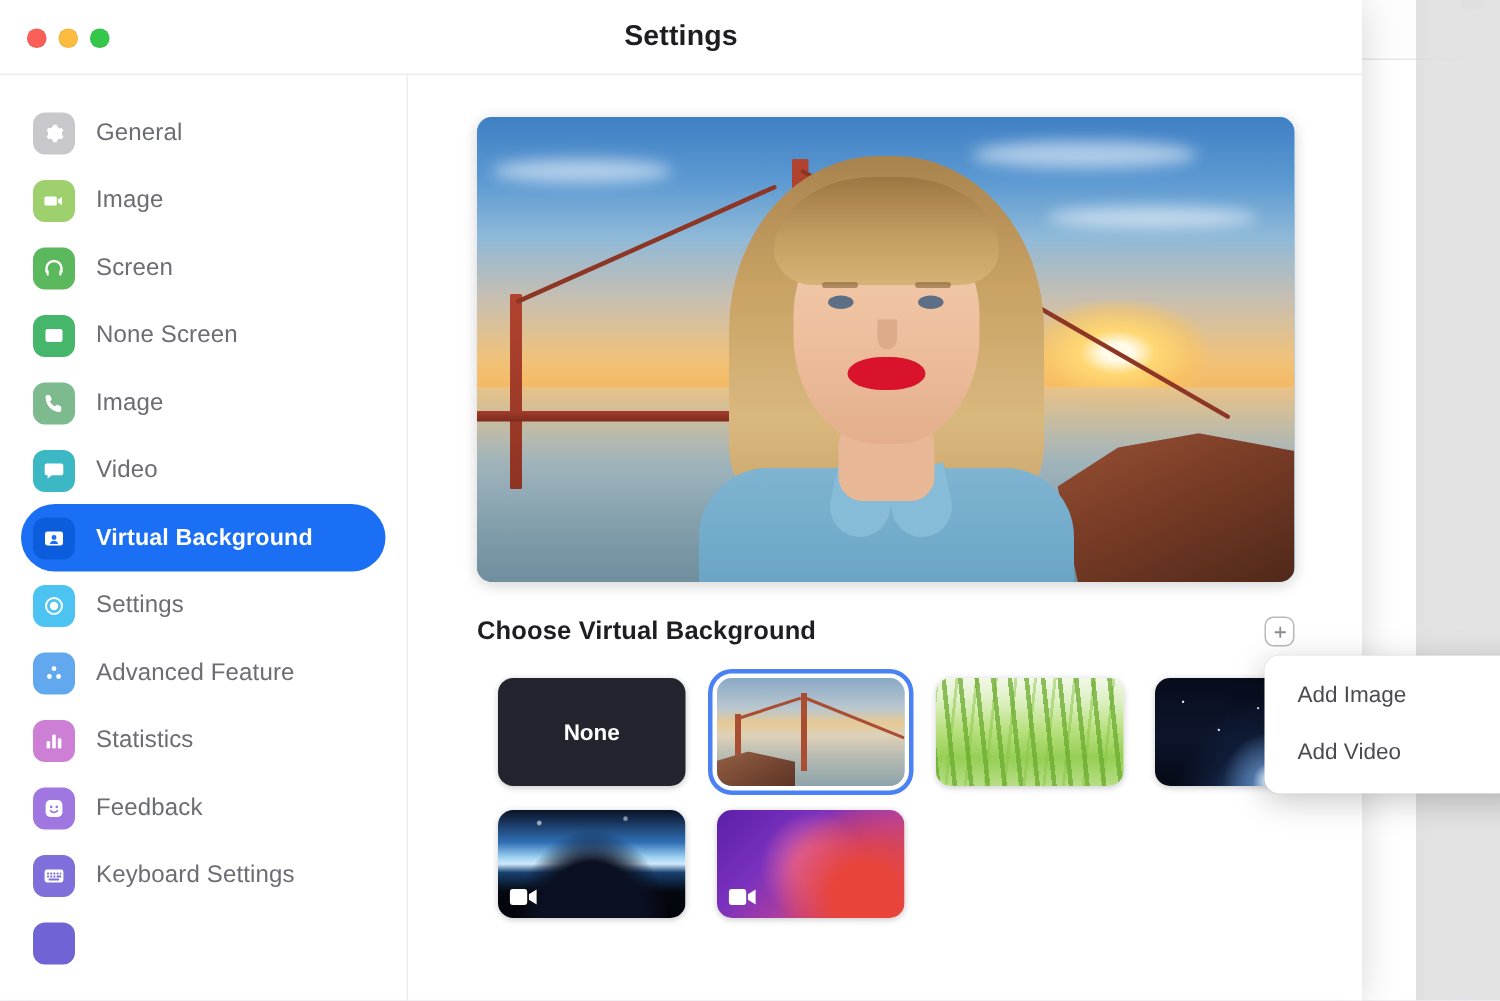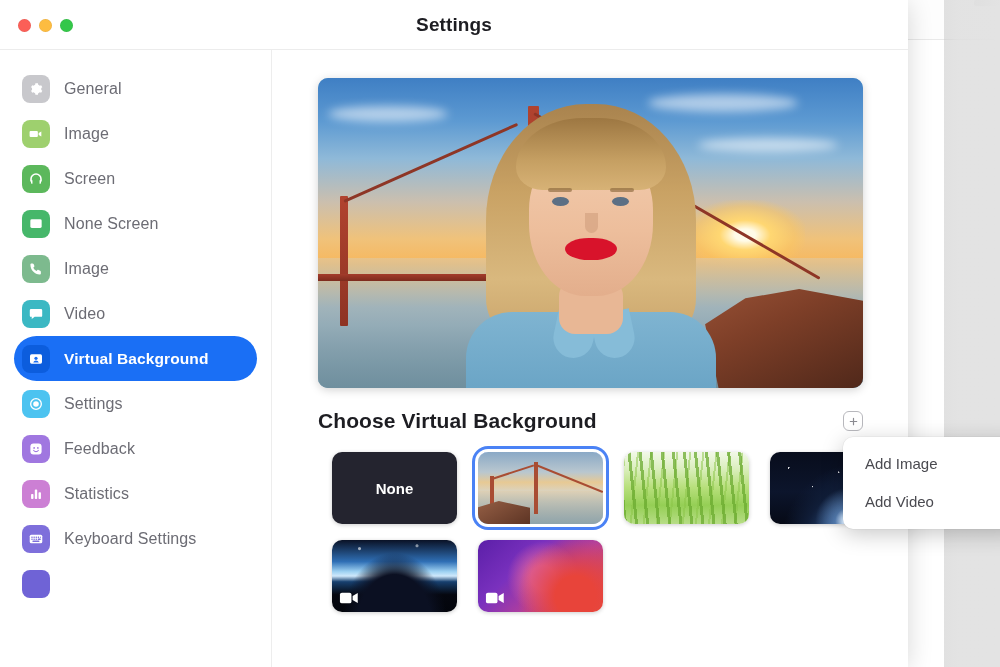--- a/index.html
+++ b/index.html
@@ -170,21 +170,21 @@
   .pv-brow.r { left: 164px; bottom: 196px; }
   .pv-nose { position: absolute; left: 139px; bottom: 155px; width: 13px; height: 20px; border-radius: 0 0 8px 8px; background: rgba(208,158,125,.6); }
   .pv-lips { position: absolute; left: 50%; bottom: 128px; transform: translateX(-50%); width: 52px; height: 22px; background: #d8132b; border-radius: 26px/12px; }
   .pv-teeth { position: absolute; left: 50%; bottom: 134px; transform: translateX(-50%); width: 40px; height: 9px; background: #fff; border-radius: 4px; }
 
   
   .choose-row {
     position: absolute; left: 46px; top: 358px; width: 545px; height: 26px;
     display: flex; align-items: center; justify-content: space-between;
   }
-  .choose-title { font-size: 21px; font-weight: bold; color: #1d1d22; letter-spacing: .1px; }
+  .choose-title { font-size: 17px; font-weight: bold; color: #1d1d22; letter-spacing: .1px; }
   .add-btn {
     width: 20px; height: 20px; border: 1.3px solid #b8b8bd; border-radius: 6px;
     display: flex; align-items: center; justify-content: center; color: #8b8b91;
     background: #fff; cursor: default;
   }
   .add-btn svg { width: 11px; height: 11px; display: block; }
 
   .thumbs {
     position: absolute; left: 60px; top: 402px; width: 600px;
     display: flex; flex-wrap: wrap; gap: 16px 21px;
@@ -380,42 +380,52 @@
       <div class="nav-item">
         <span class="nav-ico" style="background:#4cc3f0">
           <svg viewBox="0 0 24 24" fill="none">
               <circle cx="12" cy="12" r="8" stroke="currentColor" stroke-width="2"></circle>
               <circle cx="12" cy="12" r="4.2" fill="currentColor"></circle>
             </svg>
         </span>
         <span class="nav-label">Settings</span>
       </div>
 
+      <div class="nav-item">
+        <span class="nav-ico" style="background:#62a8ee">
+          <svg viewBox="0 0 24 24" fill="currentColor">
+              <circle cx="12" cy="7.2" r="2.4"></circle>
+              <circle cx="7.4" cy="15" r="2.4"></circle>
+              <circle cx="16.6" cy="15" r="2.4"></circle>
+            </svg>
+        </span>
+        <span class="nav-label">Advanced Feature</span>
+      </div>
+
+      <div class="nav-item">
+        <span class="nav-ico" style="background:#cc7fd4">
+          <svg viewBox="0 0 24 24" fill="currentColor">
+              <rect x="4.6" y="12" width="3.6" height="7.4" rx="1.2"></rect>
+              <rect x="10.2" y="5.4" width="3.6" height="14" rx="1.2"></rect>
+              <rect x="15.8" y="9.2" width="3.6" height="10.2" rx="1.2"></rect>
+            </svg>
+        </span>
+        <span class="nav-label">Statistics</span>
+      </div>
 
       <div class="nav-item">
         <span class="nav-ico" style="background:#a077e0">
           <svg viewBox="0 0 24 24" fill="currentColor">
               <rect x="3.6" y="3.6" width="16.8" height="16.8" rx="4.6"></rect>
               <circle cx="9.2" cy="10.4" r="1.3" fill="#a077e0"></circle>
               <circle cx="14.8" cy="10.4" r="1.3" fill="#a077e0"></circle>
               <path d="M8.6 14.2a4.2 4.2 0 0 0 6.8 0" stroke="#a077e0" stroke-width="1.7" fill="none" stroke-linecap="round"></path>
             </svg>
         </span>
         <span class="nav-label">Feedback</span>
-      </div>
-
-      <div class="nav-item">
-        <span class="nav-ico" style="background:#cc7fd4">
-          <svg viewBox="0 0 24 24" fill="currentColor">
-              <rect x="4.6" y="12" width="3.6" height="7.4" rx="1.2"></rect>
-              <rect x="10.2" y="5.4" width="3.6" height="14" rx="1.2"></rect>
-              <rect x="15.8" y="9.2" width="3.6" height="10.2" rx="1.2"></rect>
-            </svg>
-        </span>
-        <span class="nav-label">Statistics</span>
       </div>
 
       <div class="nav-item">
         <span class="nav-ico" style="background:#7e6fdb">
           <svg viewBox="0 0 24 24" fill="currentColor">
               <rect x="2.6" y="5.6" width="18.8" height="12.8" rx="2.4"></rect>
               <g fill="#7e6fdb">
                 <rect x="5" y="8.4" width="2" height="2" rx=".5"></rect>
                 <rect x="8.2" y="8.4" width="2" height="2" rx=".5"></rect>
                 <rect x="11.4" y="8.4" width="2" height="2" rx=".5"></rect>

